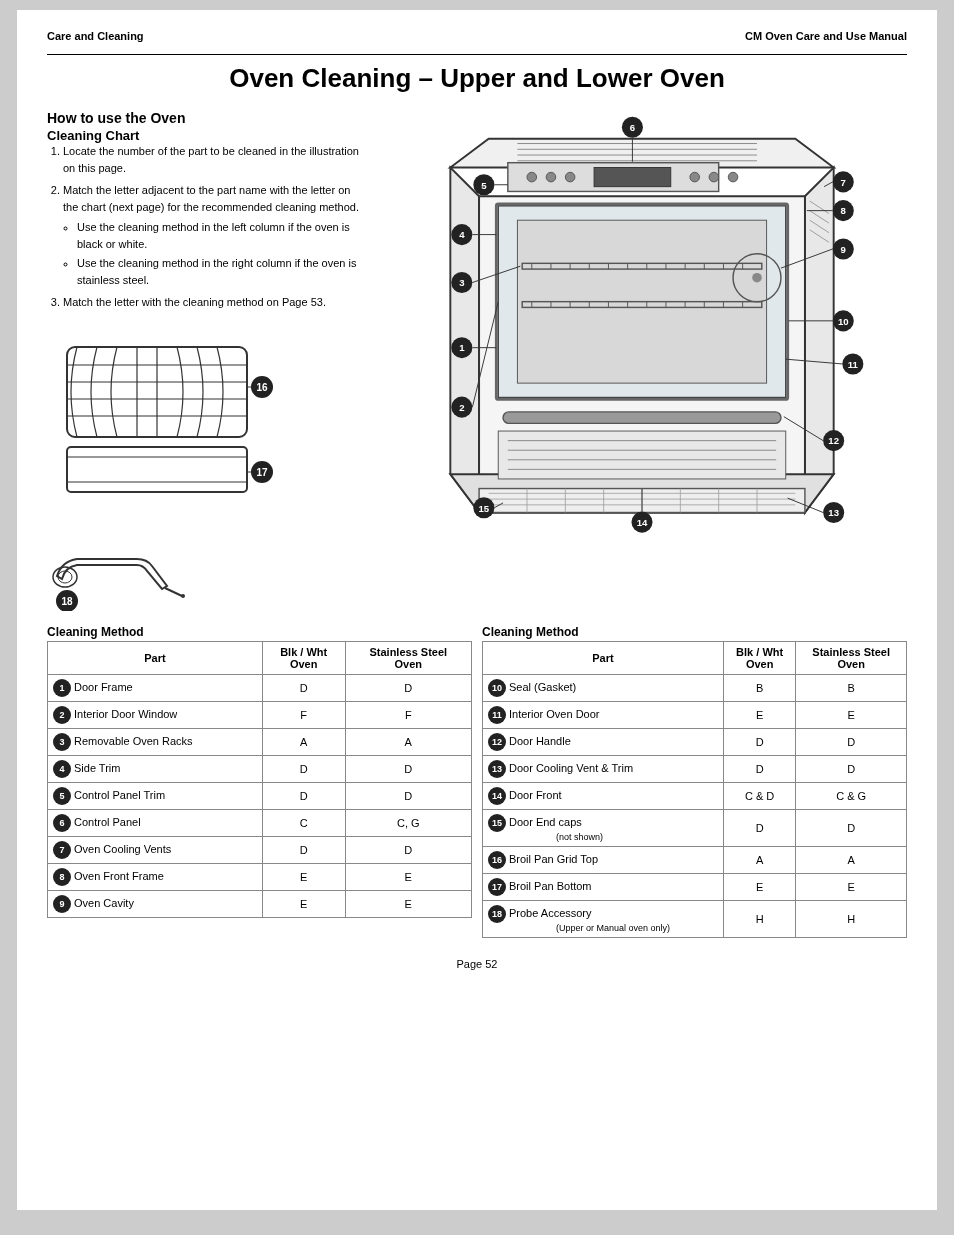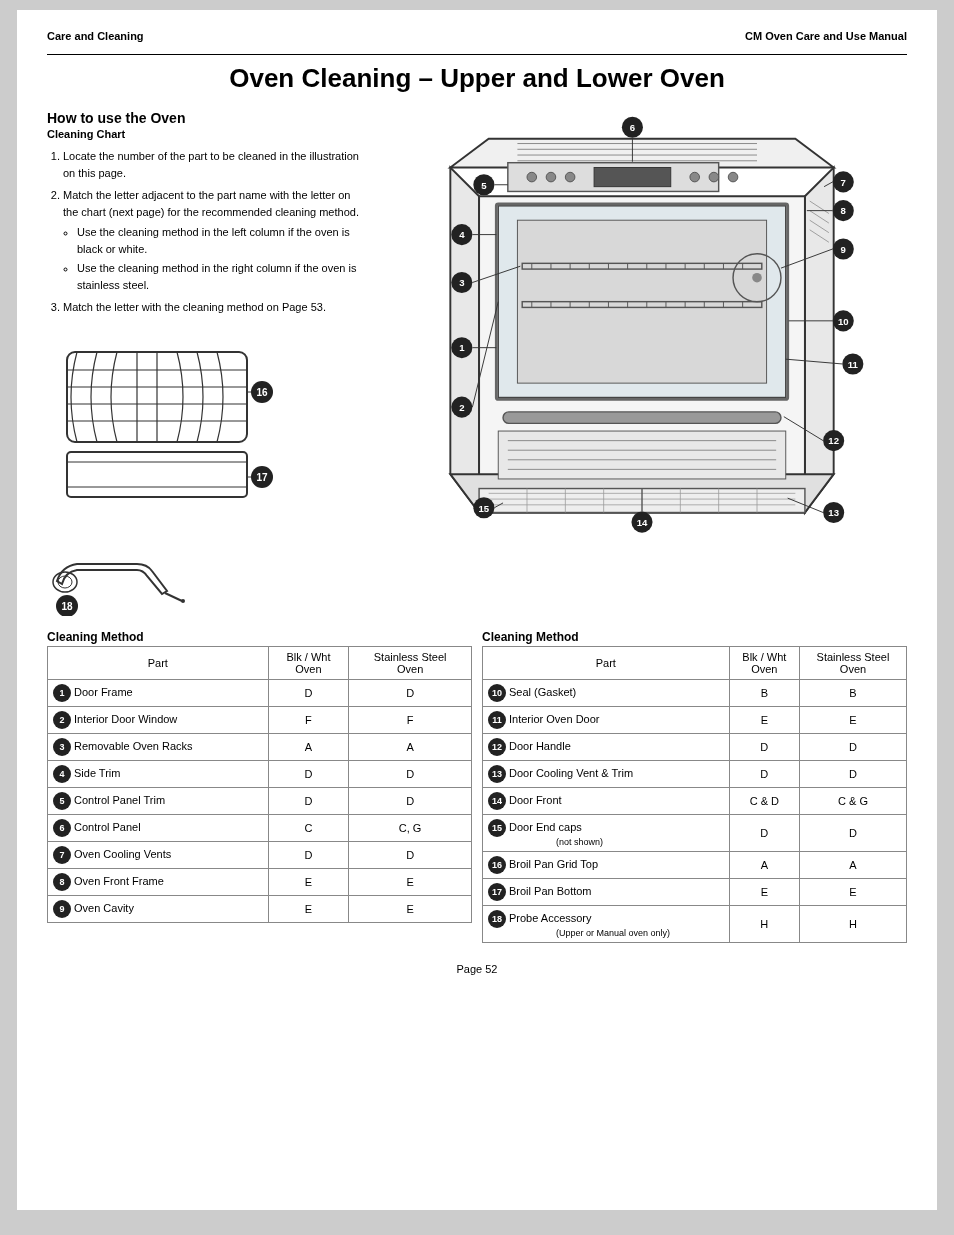--- a/index.html
+++ b/index.html
@@ -43,23 +43,23 @@
     }
     .right-col {
       flex: 1;
     }
     .section-title {
       font-size: 14px;
       font-weight: bold;
       margin-bottom: 2px;
     }
     .subsection-title {
-      font-size: 11px;
-      font-weight: bold;
-      margin-bottom: 8px;
+      font-size: 13px;
+      font-weight: bold;
+      margin-bottom: 0;
     }
     .instructions {
       font-size: 11px;
       line-height: 1.5;
     }
     .instructions ol {
       padding-left: 16px;
     }
     .instructions li {
       margin-bottom: 6px;
@@ -112,21 +112,21 @@
     table.part-table {
       width: 100%;
       border-collapse: collapse;
       font-size: 11px;
     }
     table.part-table th {
       border: 1px solid #888;
       padding: 4px 5px;
       background: #fff;
       text-align: center;
-      font-weight: normal;
+      font-weight: bold;
       font-size: 11px;
     }
     table.part-table td {
       border: 1px solid #888;
       padding: 4px 5px;
       vertical-align: middle;
     }
     table.part-table td.center {
       text-align: center;
     }

